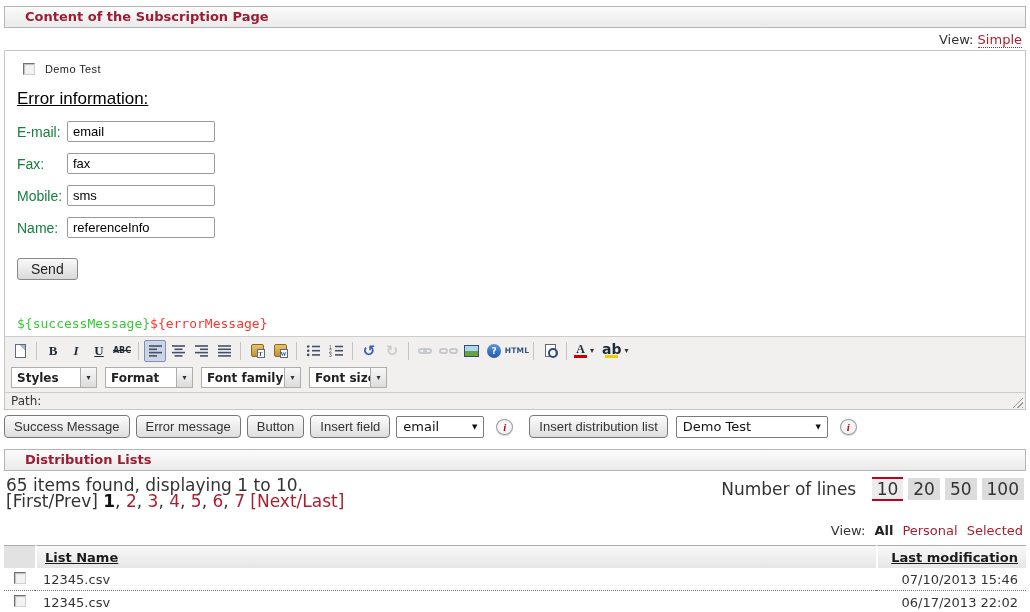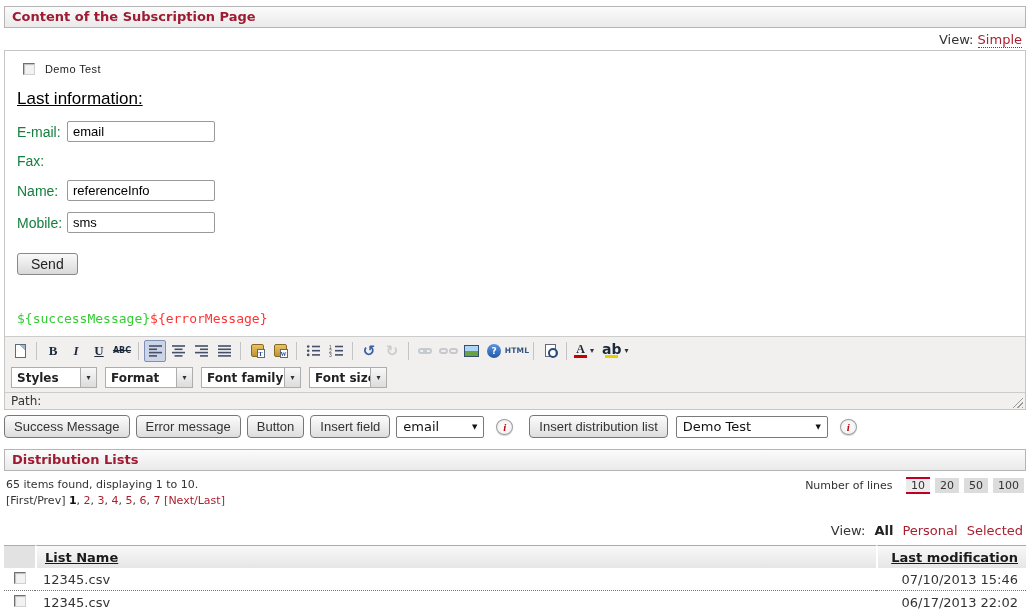--- a/index.html
+++ b/index.html
@@ -1,21 +1,21 @@
 <!DOCTYPE html>
 <html><head>
 <meta charset="utf-8">
 <style>
   * { box-sizing: border-box; margin: 0; padding: 0; }
   html,body { width:1030px; height:612px; background:#fff; overflow:hidden;
               font-family:"DejaVu Sans","Liberation Sans",sans-serif; font-size:13px; color:#333; }
 
   
   .secbar { margin:6px 4px 0; height:22px; line-height:20px; border:1px solid #b5b5b5;
-            background:linear-gradient(#fbfbfb,#eaeaea); padding:0 7px;
+            background:linear-gradient(#fbfbfb,#eaeaea); padding:0 20px;
             font-weight:bold; font-size:13px; color:#9e1b32; }
 
   
   .viewline { text-align:right; margin:4px 8px 3px 0; font-size:13px; color:#333; }
   .viewline .lnk { color:#aa1f2e; border-bottom:1px dotted #aa1f2e; cursor:pointer; }
 
   
   .editor { margin:0 4px; border:1px solid #c6c6c6; }
   .edit-area { height:285px; background:#fff; padding:8px 0 0 12px; position:relative;
                font-family:"Liberation Sans",sans-serif; }
@@ -95,21 +95,21 @@
   .nsel .varw { margin-left:auto; font-size:7px; color:#111; padding-left:8px; }
   .nsel-email { width:88px; }
   .nsel-list  { width:152px; margin-left:2px; }
   .infoic { width:17px; height:16px; border-radius:50%; border:1px solid #9a9a9a; margin-left:12px;
             background:radial-gradient(#ffffff,#ececec); color:#c00012;
             font:bold italic 11px "Liberation Serif",serif;
             display:flex; align-items:center; justify-content:center; box-shadow:0 1px 1px rgba(0,0,0,.18); }
   .gap-l { margin-left:16px; }
 
   
-  .listtop { display:flex; justify-content:space-between; margin:6px 6px 0; font-size:11px; color:#333; }
+  .listtop { display:flex; justify-content:space-between; margin:6px 6px 0; font-size:17px; color:#333; }
   .listtop .left div { line-height:16px; }
   .pgitem + .pgitem::before { content:", "; color:#333; }
   .pg-cur { font-weight:bold; color:#111; }
   .pg-lnk { color:#aa1f2e; cursor:pointer; }
   .pg-red { color:#aa1f2e; cursor:pointer; }
   .linesrow { display:flex; align-items:center; gap:5px; }
   .chip { background:#dcdcdc; padding:1px 5px; color:#333; cursor:pointer; }
   .chip.sel { background:#ececec; border-top:2px solid #c00022; border-bottom:2px solid #c00022; padding:0 5px; }
   .viewrow { display:flex; justify-content:flex-end; gap:9px; margin:14px 7px 7px 0; font-size:13px; }
   .vf-all { font-weight:bold; color:#222; cursor:pointer; }
@@ -137,36 +137,37 @@
   <span>View:</span>
   <span class="lnk">Simple</span>
 </div>
 
 <div class="editor">
   <div class="edit-area">
     <div class="cbrow">
       <span class="checkbox"></span>
       <span>Demo Test</span>
     </div>
-    <div class="morehead">Last information:</div>
+    <div class="morehead">Error information:</div>
 
     <div class="frow">
       <label>E-mail:</label>
       <input class="tfield" value="email" style="">
     </div>
     <div class="frow">
       <label>Fax:</label>
+      <input class="tfield" value="fax" style="">
+    </div>
+    <div class="frow">
+      <label>Mobile:</label>
+      <input class="tfield" value="sms" style="">
     </div>
     <div class="frow">
       <label>Name:</label>
       <input class="tfield" value="referenceInfo" style="">
-    </div>
-    <div class="frow">
-      <label>Mobile:</label>
-      <input class="tfield" value="sms" style="">
     </div>
 
     <button class="sendbtn">Send</button>
 
     <div class="msgline">
       <span class="msg-ok">${successMessage}</span><span class="msg-err">${errorMessage}</span>
     </div>
   </div>
 
   <div class="tbar">

